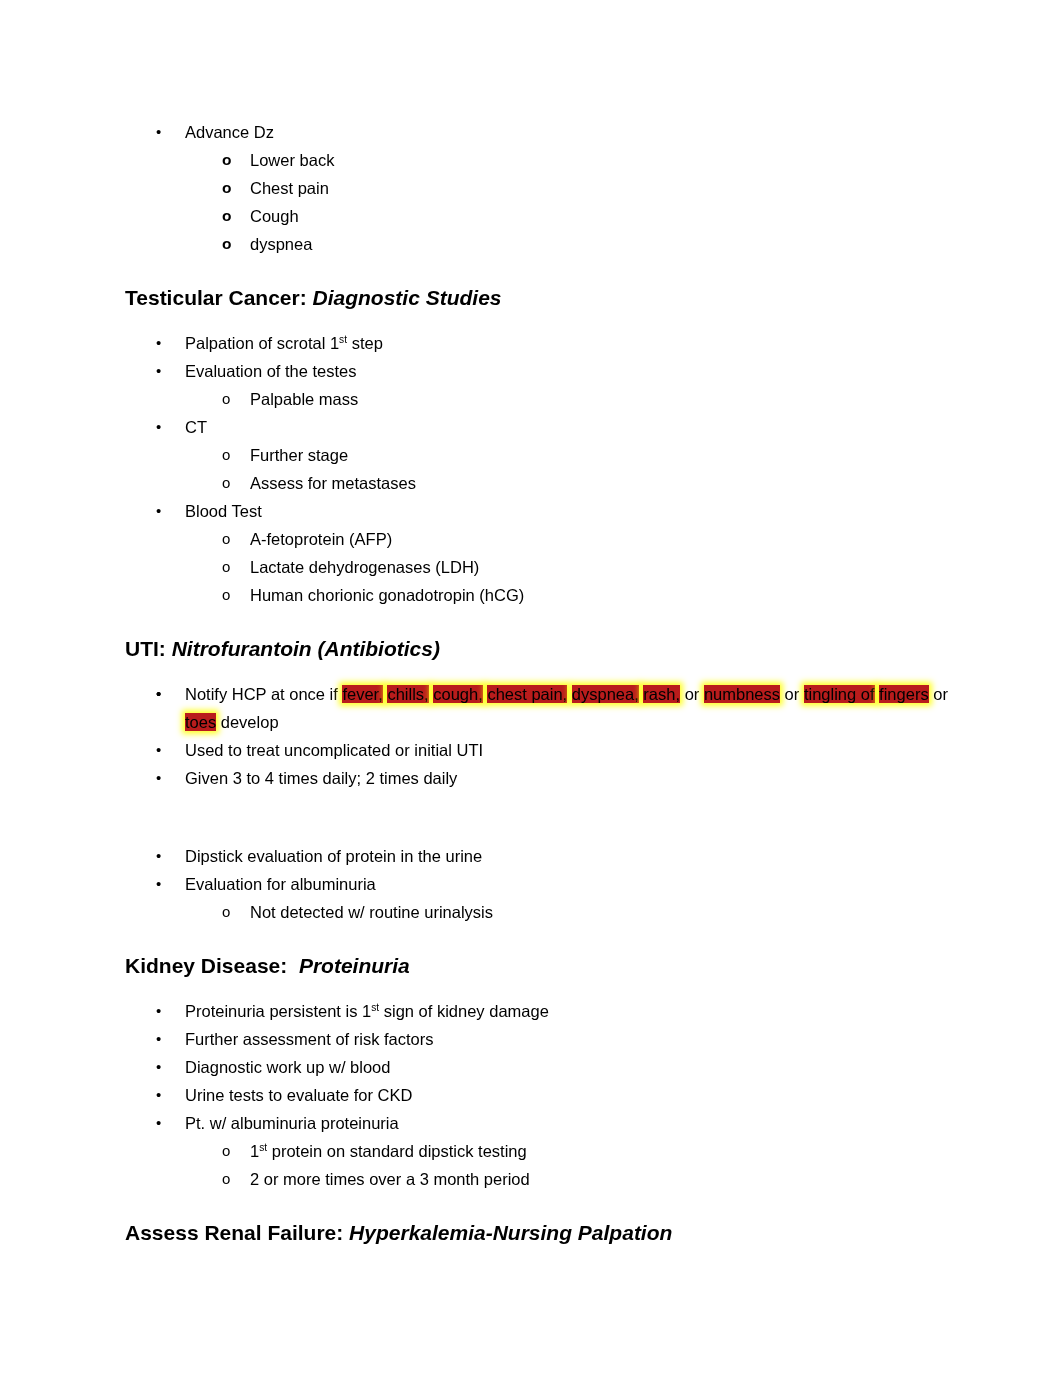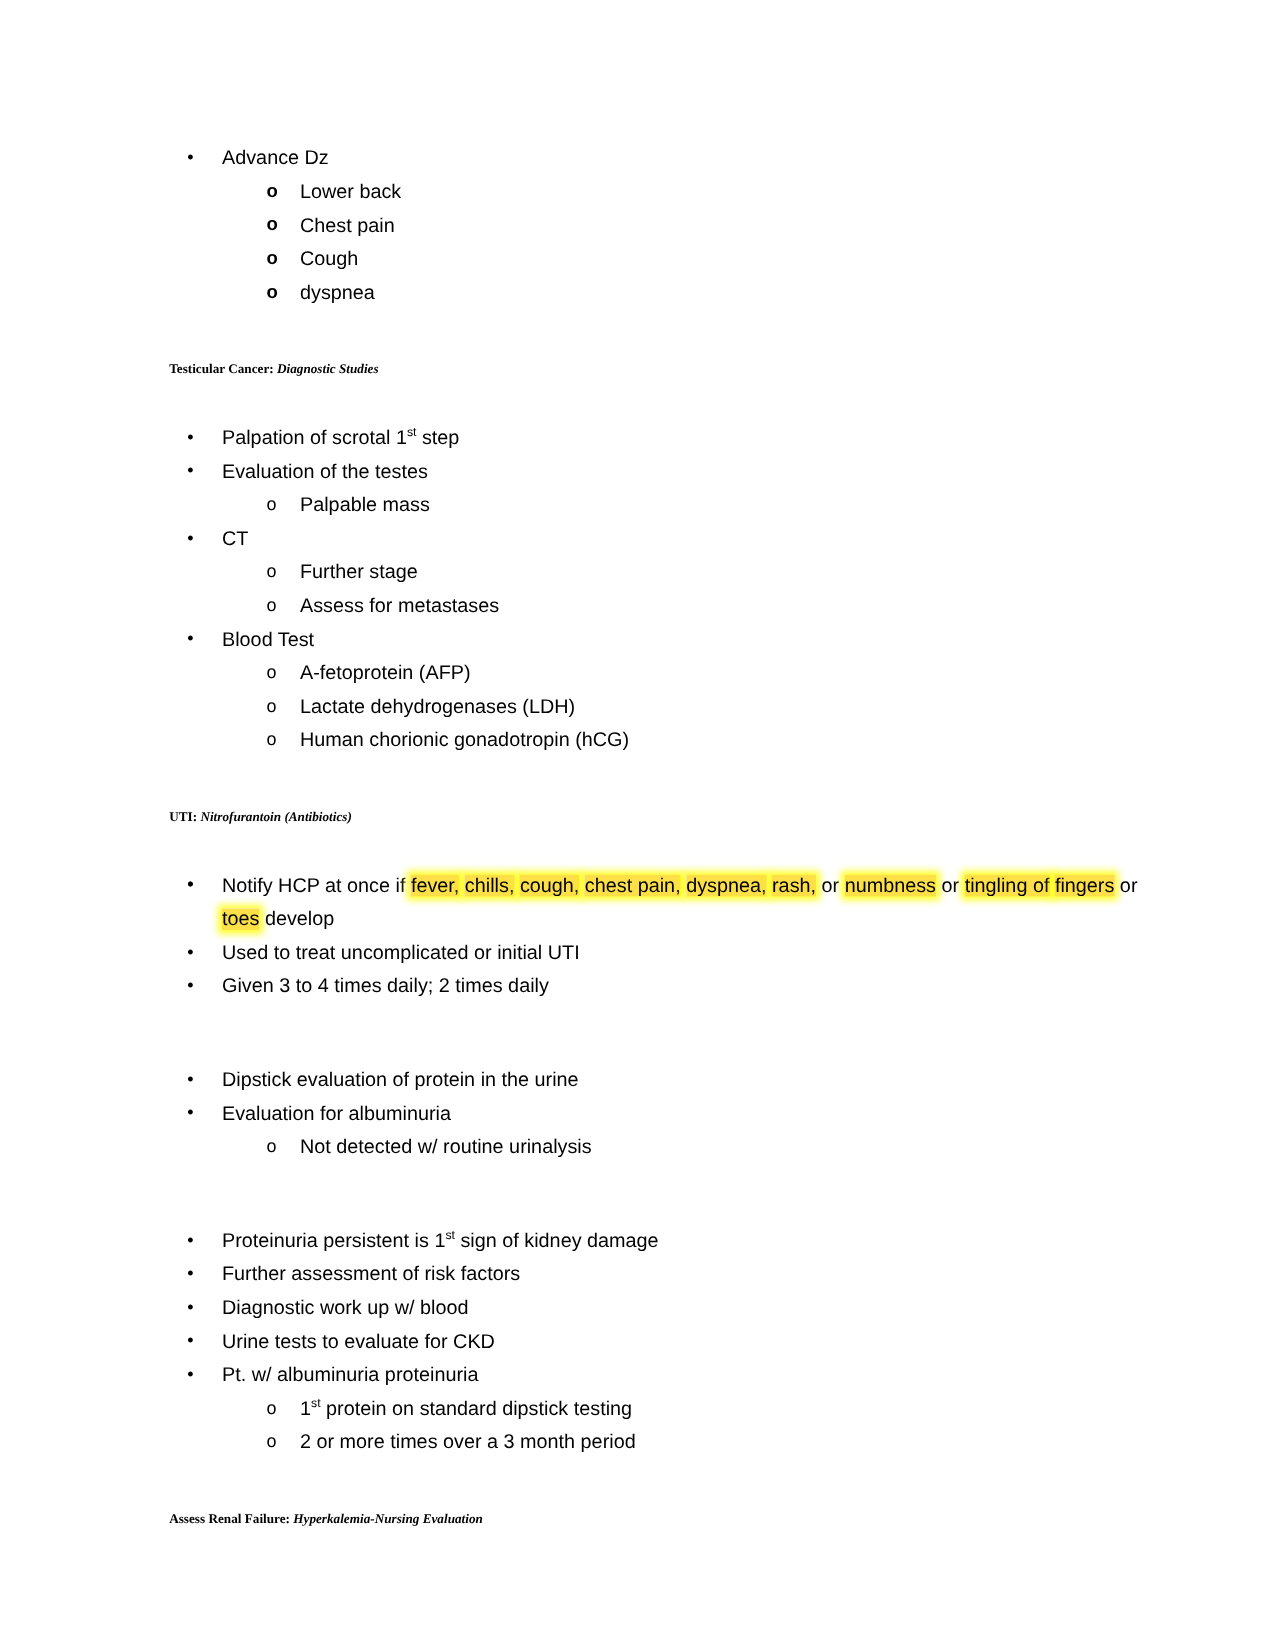--- a/index.html
+++ b/index.html
@@ -23,26 +23,25 @@
   }
   .content {
     position: absolute;
     left: 125px;
     top: 118px;
     width: 830px;
   }
 
   
   .heading {
-    font-size: 11px;
+    font-size: 21px;
     line-height: 1.0;
-    margin: 16px;
+    margin: 0;
     padding: 0;
     white-space: pre;
-    font-family: Liberation Serif, serif;
   }
   .heading .lead {
     font-weight: bold;
   }
   .heading .em {
     font-weight: bold;
     font-style: italic;
   }
 
   
@@ -87,21 +86,21 @@
     display: inline;
   }
   sup {
     font-size: 0.62em;
     vertical-align: super;
     line-height: 0;
   }
 
   
   .hl {
-    background-color: #fde047;
+    background-color: #b91c1c;
     box-shadow: 0 0 6px 3px rgba(255,255,0,0.85);
   }
   .gap-md { height: 21px; }
   .gap-xl { height: 29px; }
 </style>
 </head>
 <body>
 
 <div class="page">
   <div class="content" id="doc-content">
@@ -137,27 +136,28 @@
         <div class="li l1"><span class="marker">•</span><span class="txt"><span>Given 3 to 4 times daily; 2 times daily</span></span></div>
       </div>
       <div class="gap-xl"></div>
       <div class="gap-md"></div>
       <div class="block">
         <div class="li l1"><span class="marker">•</span><span class="txt"><span>Dipstick evaluation of protein in the urine</span></span></div>
         <div class="li l1"><span class="marker">•</span><span class="txt"><span>Evaluation for albuminuria</span></span></div>
         <div class="li l2"><span class="marker">o</span><span class="txt"><span>Not detected w/ routine urinalysis</span></span></div>
       </div>
       <div class="gap-xl"></div>
+      <div class="heading"><span class="lead">Kidney Disease:  </span><span class="em">Proteinuria</span></div>
       <div class="gap-md"></div>
       <div class="block">
         <div class="li l1"><span class="marker">•</span><span class="txt"><span>Proteinuria persistent is 1</span><sup>st</sup><span> sign of kidney damage</span></span></div>
         <div class="li l1"><span class="marker">•</span><span class="txt"><span>Further assessment of risk factors</span></span></div>
         <div class="li l1"><span class="marker">•</span><span class="txt"><span>Diagnostic work up w/ blood</span></span></div>
         <div class="li l1"><span class="marker">•</span><span class="txt"><span>Urine tests to evaluate for CKD</span></span></div>
         <div class="li l1"><span class="marker">•</span><span class="txt"><span>Pt. w/ albuminuria proteinuria</span></span></div>
         <div class="li l2"><span class="marker">o</span><span class="txt"><span>1</span><sup>st</sup><span> protein on standard dipstick testing</span></span></div>
         <div class="li l2"><span class="marker">o</span><span class="txt"><span>2 or more times over a 3 month period</span></span></div>
       </div>
       <div class="gap-xl"></div>
-      <div class="heading"><span class="lead">Assess Renal Failure: </span><span class="em">Hyperkalemia-Nursing Evaluation</span></div>
+      <div class="heading"><span class="lead">Assess Renal Failure: </span><span class="em">Hyperkalemia-Nursing Palpation</span></div>
       <div class="block"></div>
     </div>
 </div>
 
 </body></html>

